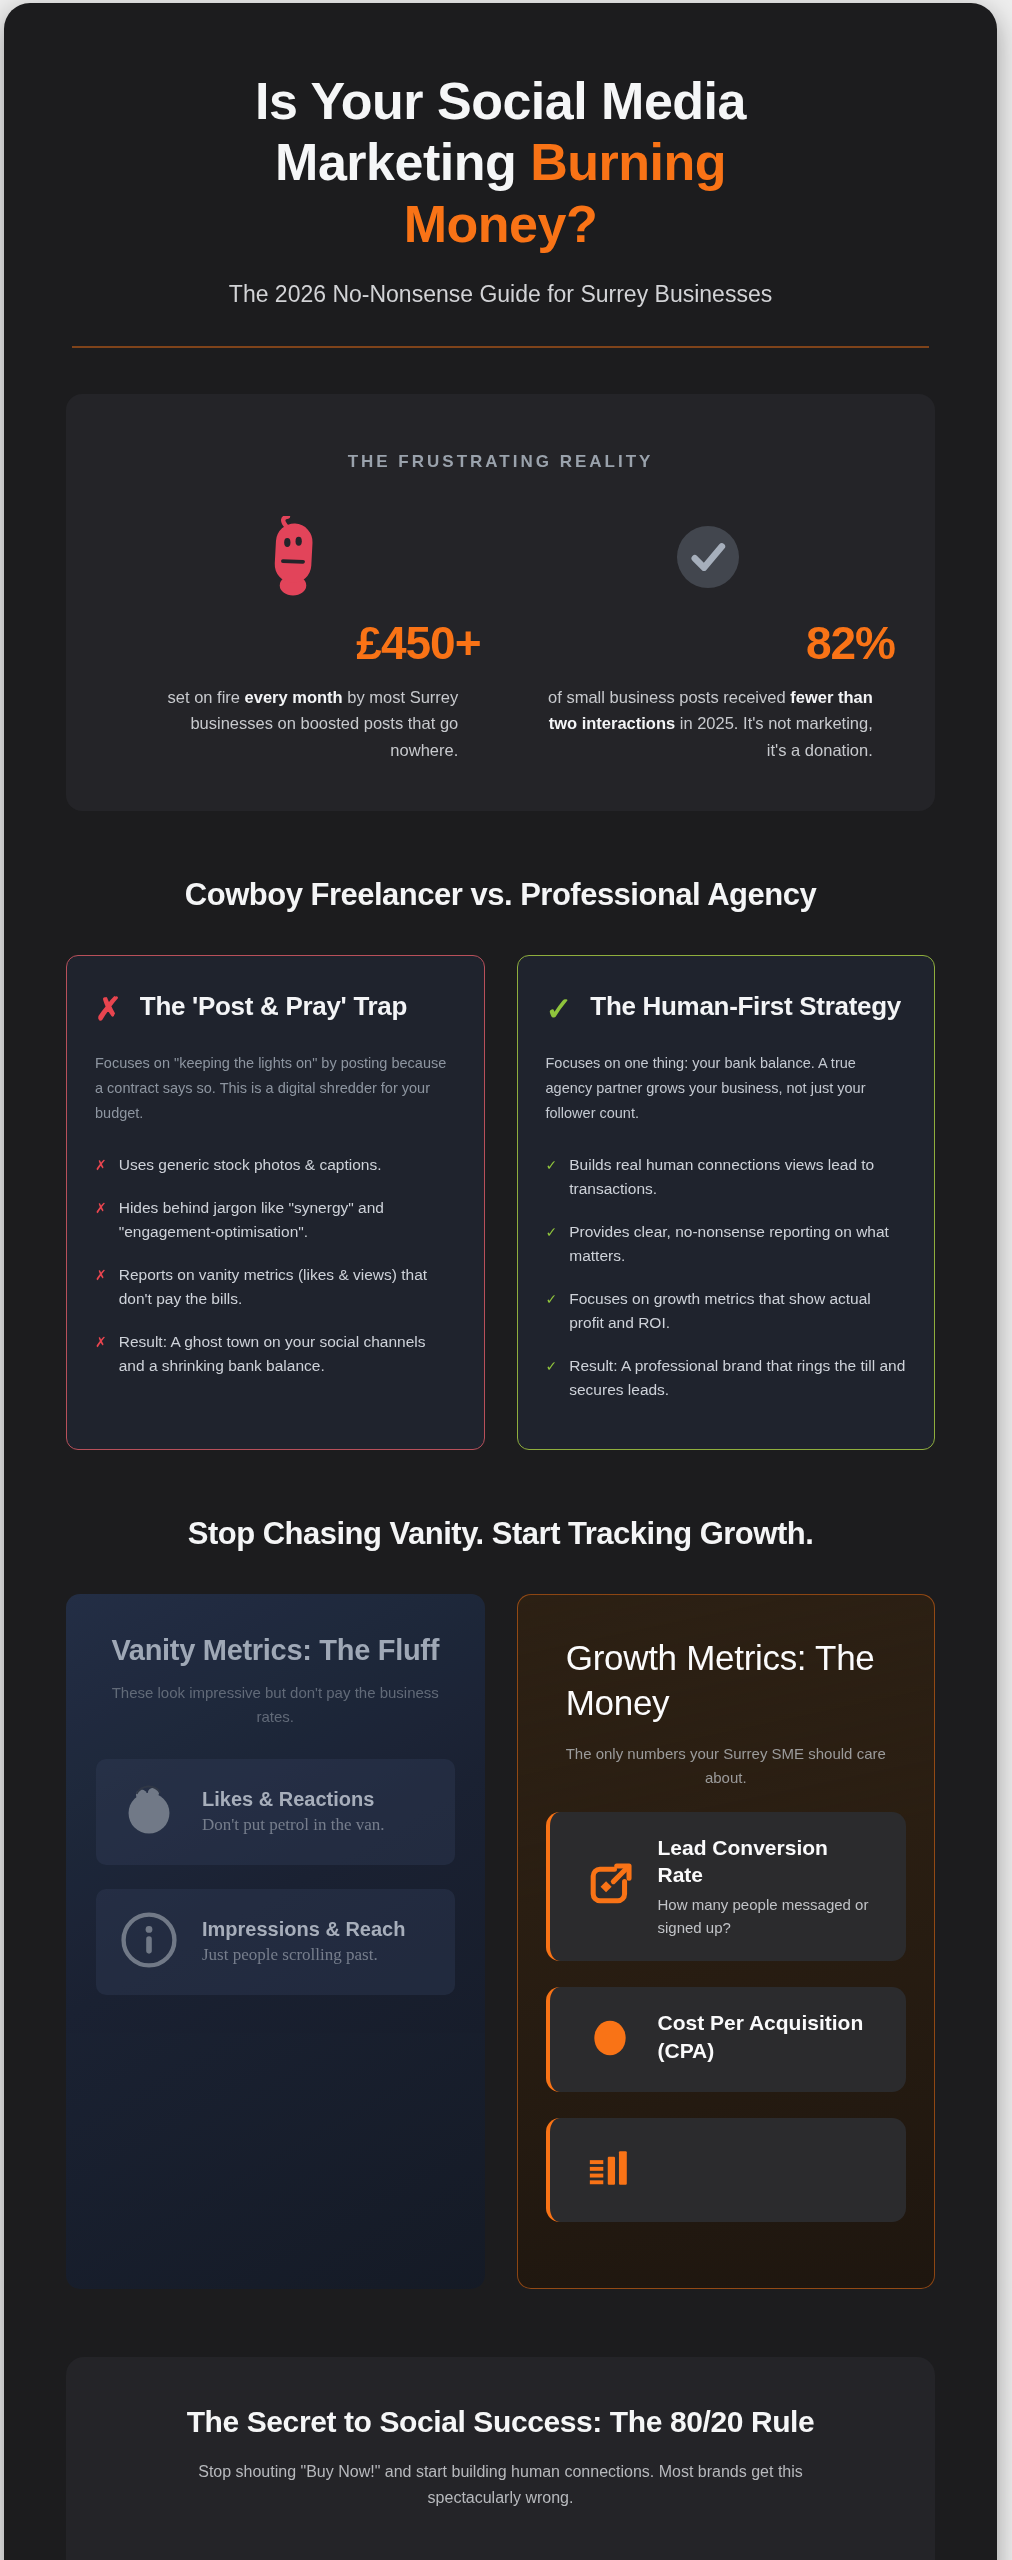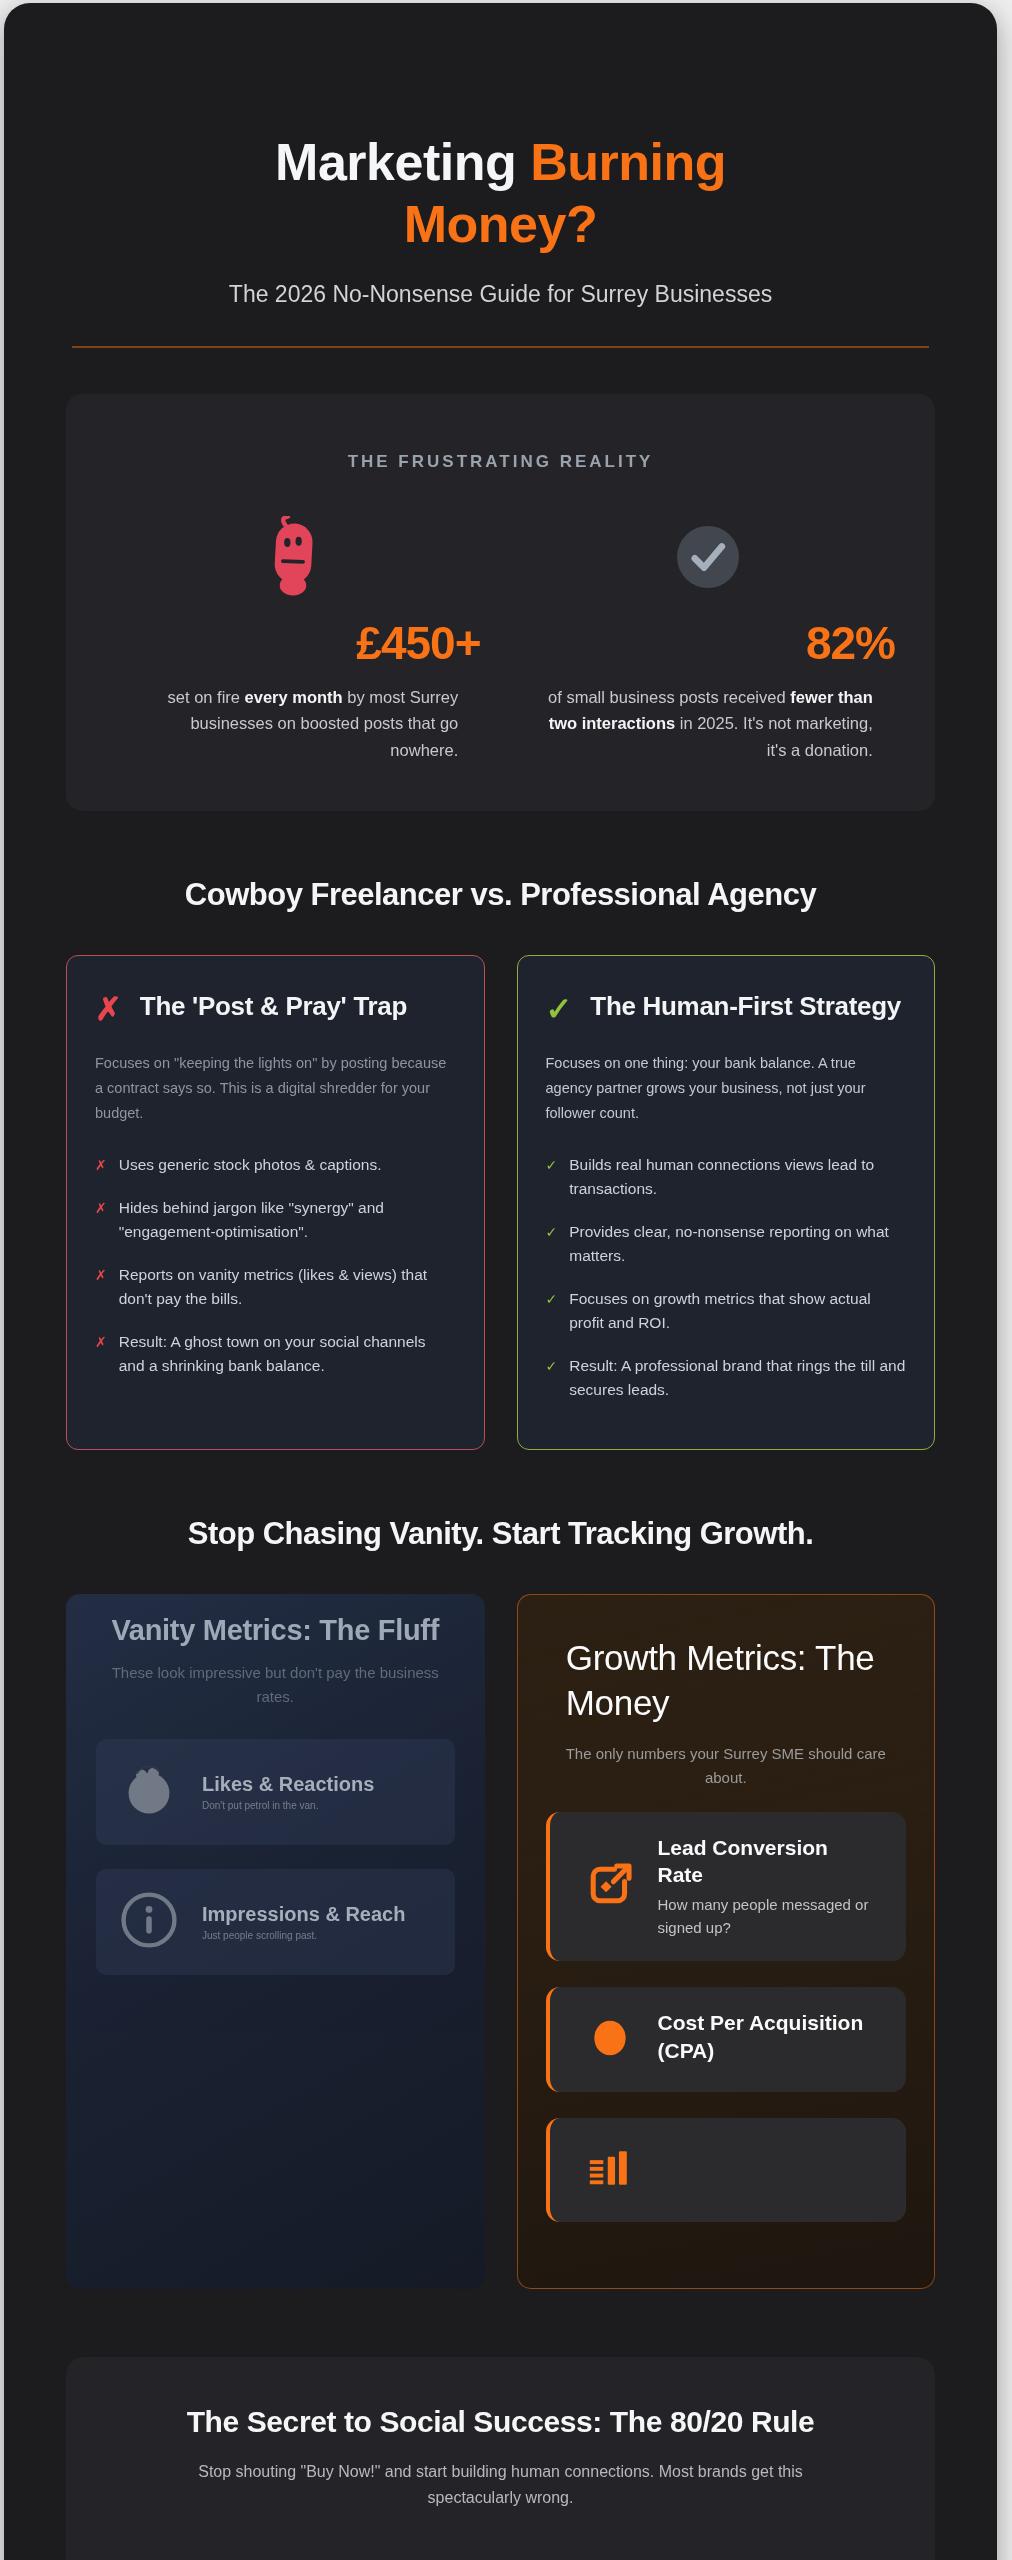--- a/index.html
+++ b/index.html
@@ -143,21 +143,21 @@
   
   .metrics-grid{
     display:grid;
     grid-template-columns:1fr 1fr;
     gap:32px;
     align-items:stretch;
   }
   .vanity-card{
     background:linear-gradient(150deg,#243048 0%,#1a2234 45%,#141a26 100%);
     border-radius:14px;
-    padding:20px 30px;
+    padding:40px 30px;
     box-sizing:border-box;
     opacity:.93;
   }
   .vanity-title{
     margin:0 0 14px;
     text-align:center;
     font-size:29px;
     font-weight:800;
     color:#a9b3c2;
     letter-spacing:-0.3px;
@@ -172,21 +172,21 @@
   .v-item{
     background:rgba(52,66,94,.38);
     border-radius:10px;
     padding:20px 22px;
     display:flex;
     gap:22px;
     align-items:center;
     margin-bottom:24px;
   }
   .v-item-title{font-size:20px;font-weight:800;color:#b2bac7;margin:0 0 4px;}
-  .v-item-desc{font-size:10px;color:#7d8595;margin:0;}
+  .v-item-desc{font-size:17px;color:#7d8595;margin:0;font-family:Liberation Serif, serif;}
 
   .growth-card{
     background:linear-gradient(168deg,#34261780 0%,#2a1e12 40%,#1e160f 100%),#241a10;
     border:1.5px solid rgba(249,115,22,.5);
     border-radius:14px;
     padding:40px 28px;
     box-sizing:border-box;
   }
   .growth-title{
     margin:0 auto 16px;
@@ -242,21 +242,21 @@
     line-height:1.6;
     color:#b7b9bd;
   }
 </style>
 </head>
 <body>
 
 <div class="poster">
 
   <h1 class="title">
-    <br>
+    <span>Is Your Social Media</span><br>
     <span>Marketing</span>
     <span class="orange">Burning</span><br>
     <span class="orange">Money?</span>
   </h1>
   <p class="subtitle">The 2026 No-Nonsense Guide for Surrey Businesses</p>
   <hr class="divider">
 
   <section class="reality-card">
     <h2 class="reality-heading">THE FRUSTRATING REALITY</h2>
     <div class="reality-grid">

